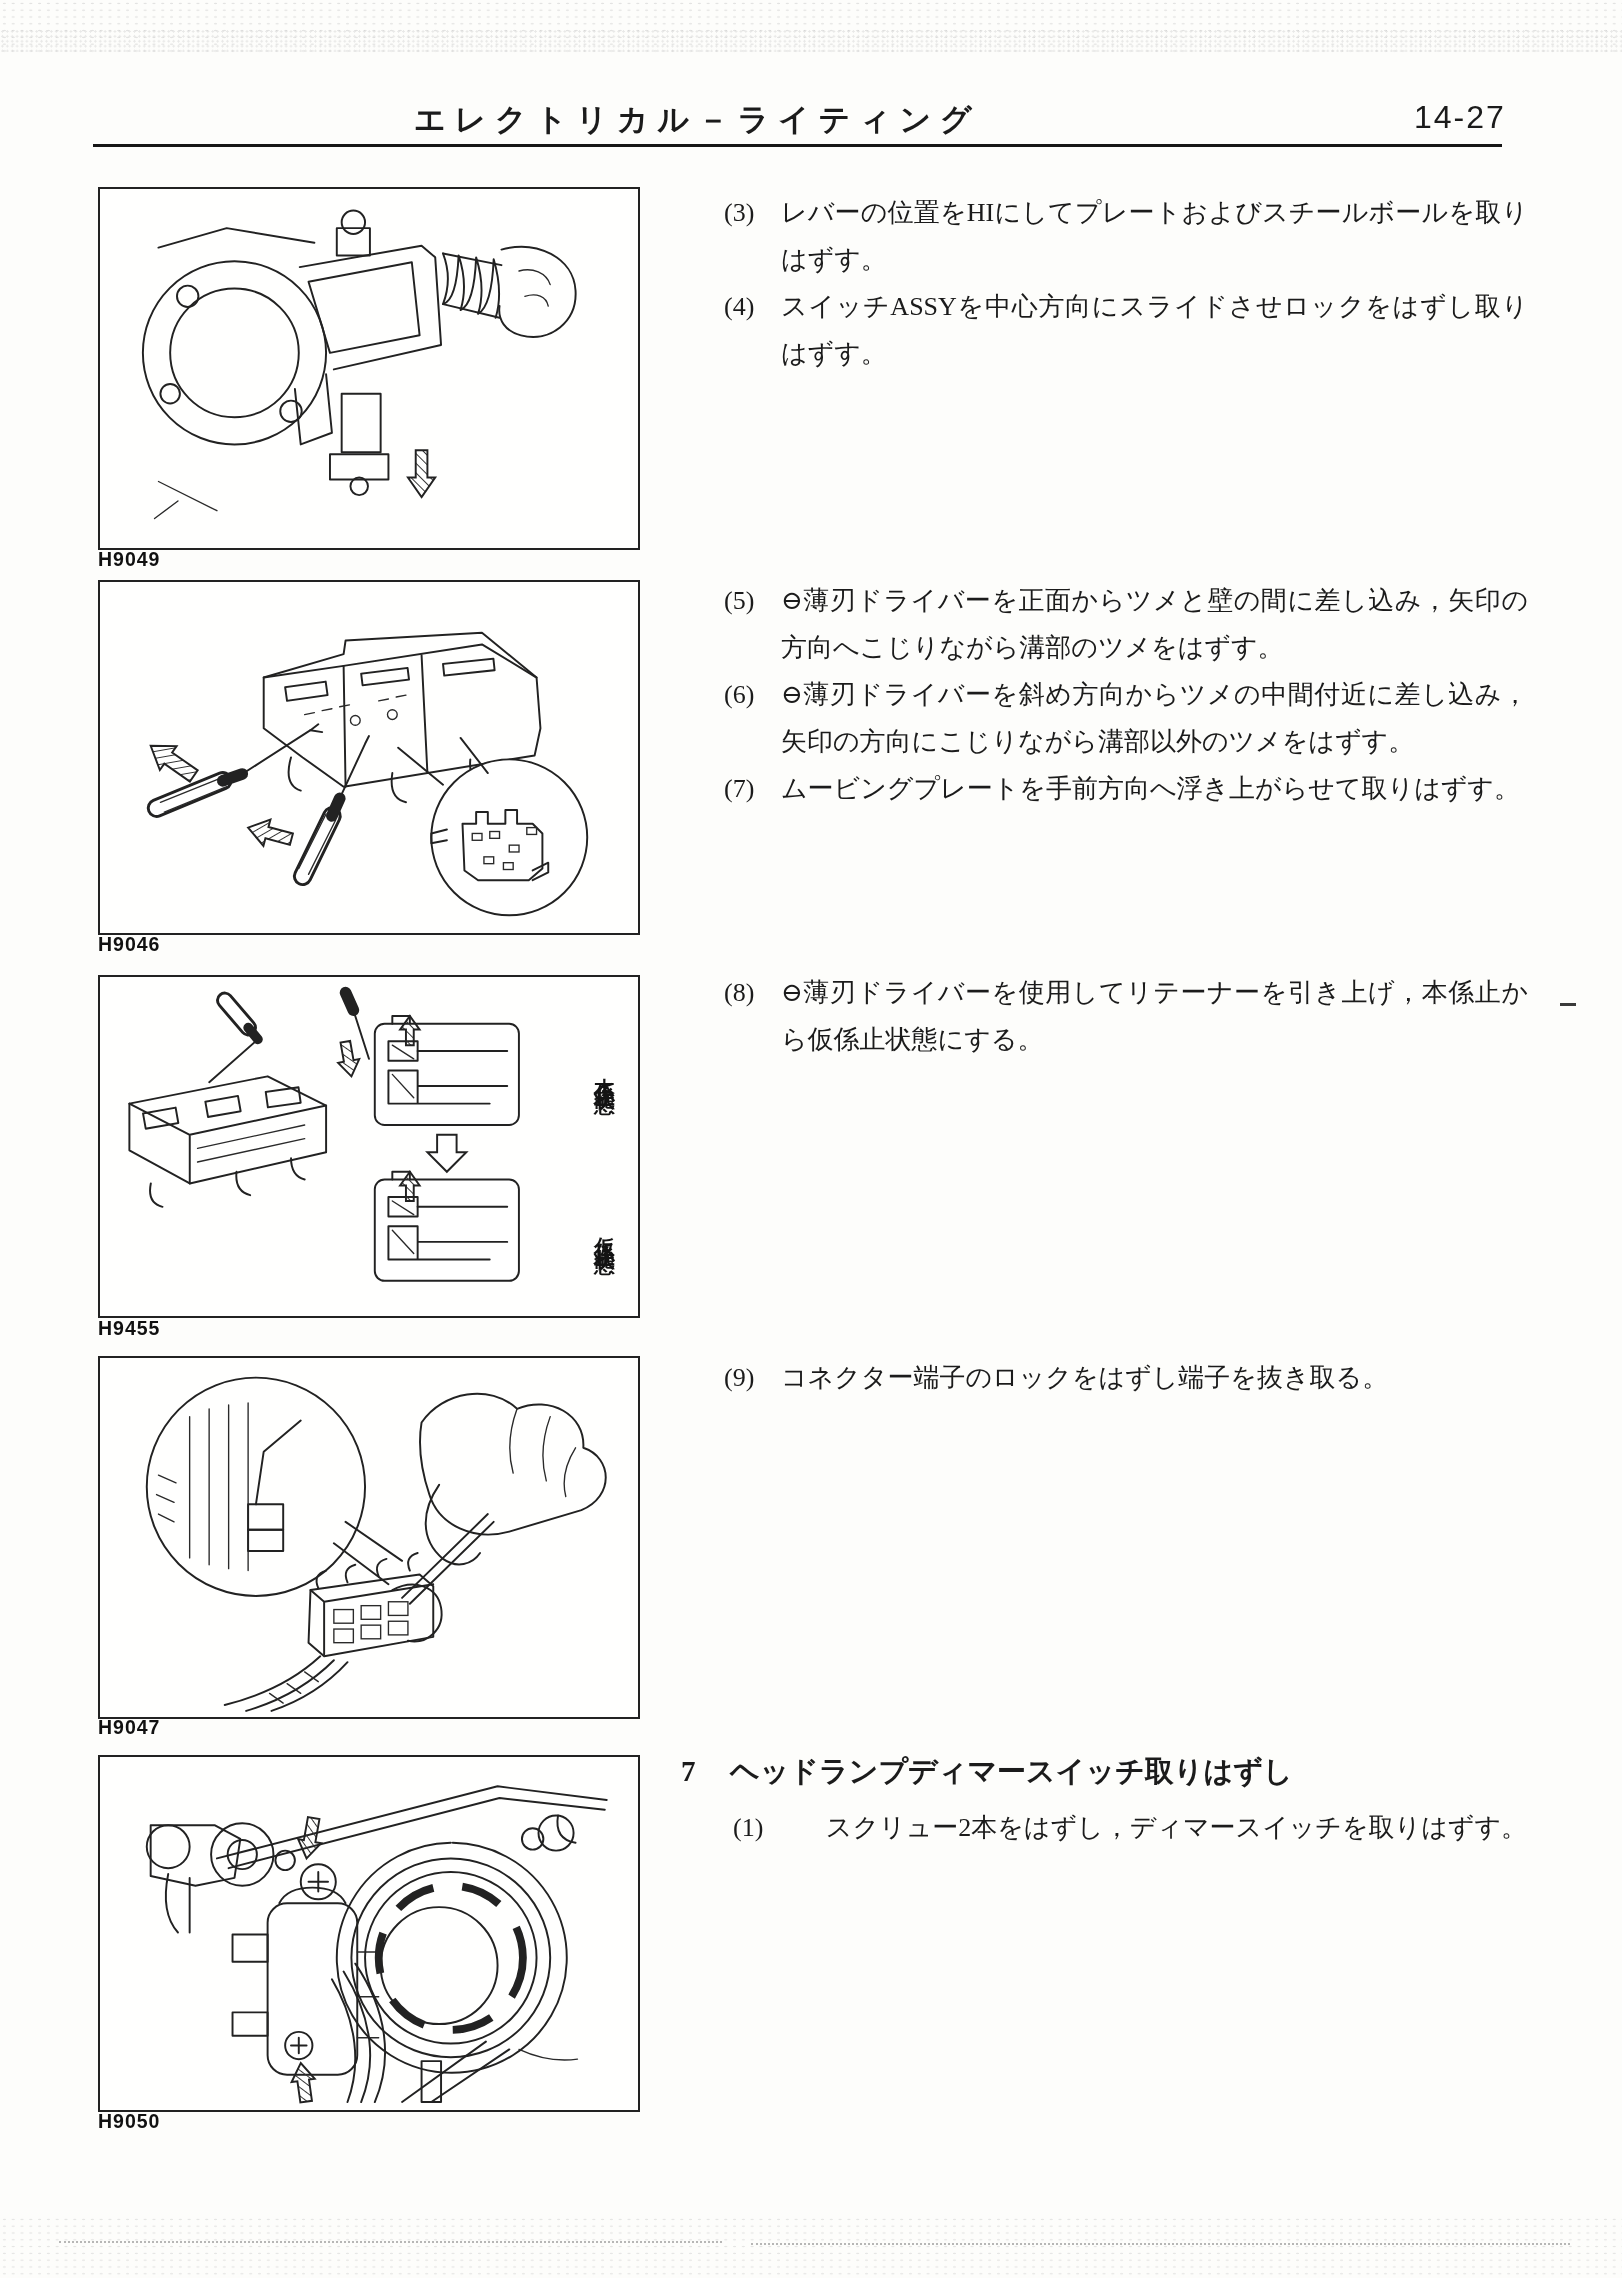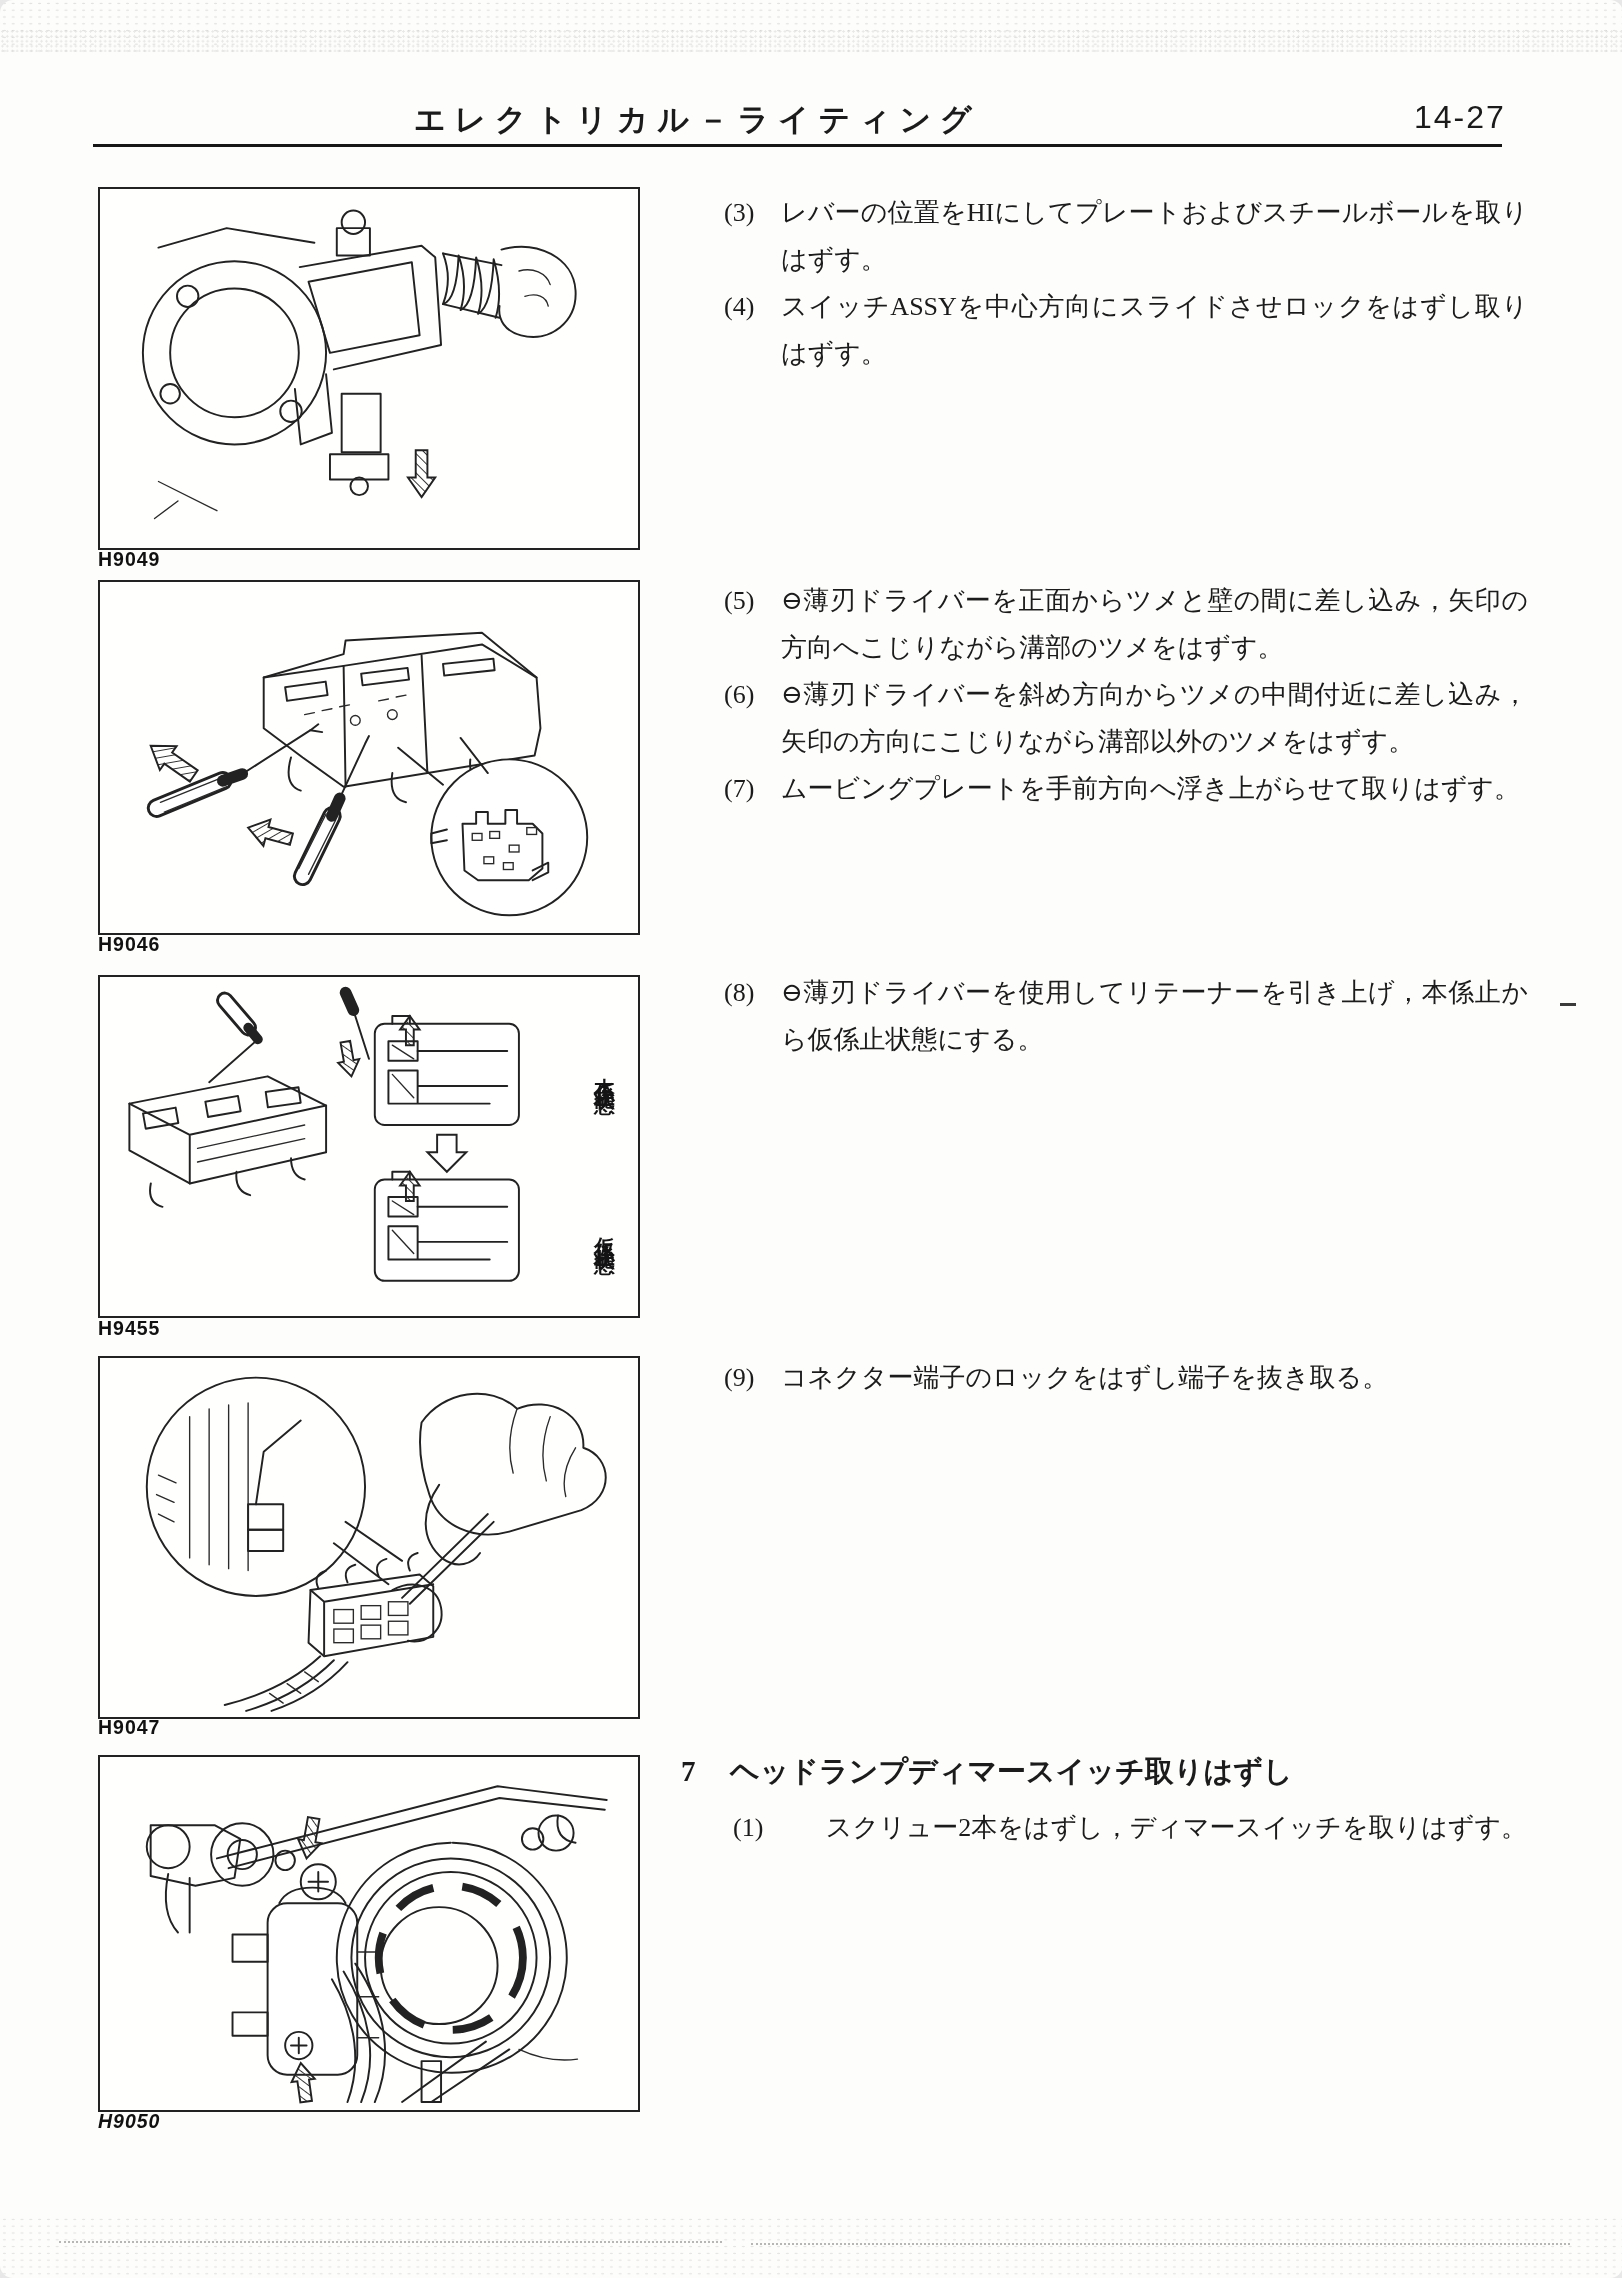--- a/index.html
+++ b/index.html
@@ -1,17 +1,17 @@
 <!DOCTYPE html>
 <html><head>
 <meta charset="utf-8">
 <style>
   html,body{margin:0;padding:0;background:#e8e8e8;}
   .page{position:relative;width:1623px;height:2278px;background:#fdfdfb;margin:0 auto;
-        font-family:"Liberation Serif","DejaVu Serif",serif;color:#1b1b1b;overflow:hidden;border-radius:13px;}
+        font-family:"Liberation Serif","DejaVu Serif",serif;color:#1b1b1b;overflow:hidden;}
   
   .noise{position:absolute;left:0;right:0;background-image:radial-gradient(#c4c4c4 1px,transparent 1.3px);
          background-size:8.8px 6.8px;opacity:.5;pointer-events:none;}
   .noise.top{top:0;height:55px;}
   .noise.top2{top:29px;height:23.4px;background-size:4.9px 4.9px;opacity:.35;}
   .noise.bottom{bottom:0;height:62px;opacity:.45;}
   .dotrule{position:absolute;border-top:2px dotted #9a9a9a;opacity:.7;}
 
   
   .hdr-title{position:absolute;top:99px;left:414px;font-size:31px;font-weight:bold;
@@ -276,21 +276,21 @@
       <circle class="ln" cx="348" cy="214" r="60"></circle>
       <circle stroke="#222" stroke-width="8" fill="none" cx="360" cy="206" r="74" stroke-dasharray="42 30"></circle>
 
       <path class="ln" d="M262,212 C296,262 300,312 282,354 M250,220 C280,268 284,314 268,354 M238,228 C264,272 268,316 254,354"></path>
 
       <path class="ln" d="M310,354 L396,292 M340,354 L420,300"></path>
       <rect class="ln" x="330" y="312" width="20" height="42"></rect>
       <path class="lnthin" d="M430,300 q30,14 60,10"></path>
     </svg>
   </div>
-  <div class="figid" style="top:2110px;font-style:italic;">H9050</div>
+  <div class="figid" style="top:2110px;">H9050</div>
 
   <div class="tblock" style="top:189px;">
     <div class="step">
       <span class="n">(3)</span>
       <span class="t">レバーの位置をHIにしてプレートおよびスチールボールを取りはずす。</span>
     </div>
     <div class="step">
       <span class="n">(4)</span>
       <span class="t">スイッチASSYを中心方向にスライドさせロックをはずし取りはずす。</span>
     </div>

